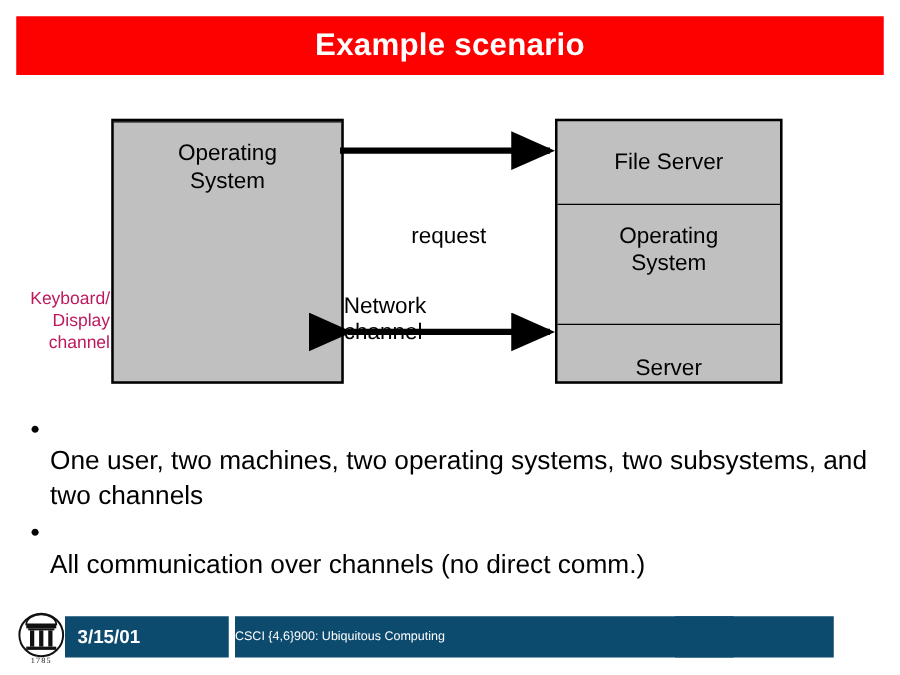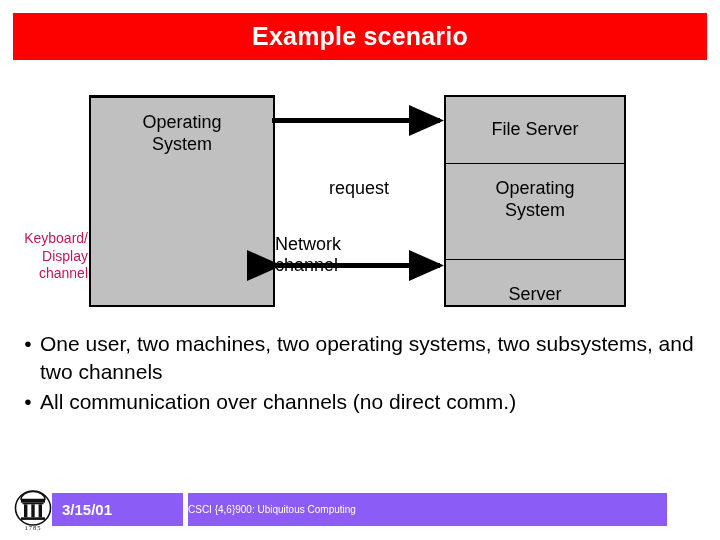--- a/index.html
+++ b/index.html
@@ -131,42 +131,42 @@
     align-items: flex-start;
     margin-bottom: 2px;
   }
   .bullet-dot {
     width: 24px;
     flex: 0 0 24px;
     text-align: center;
     font-size: 21px;
     line-height: 1.33;
   }
-  .bullet-text { flex: 1 1 auto; }
+  .bullet-text { flex: 1 1 auto; margin-top: 25px; }
 
   
   #footer {
     position: absolute;
     left: 0;
     top: 489px;
     width: 720px;
     height: 44px;
   }
   #uga-logo {
     position: absolute;
     left: 10px;
     top: 0px;
     width: 46px;
     height: 44px;
   }
   .footer-block {
     position: absolute;
     top: 4px;
     height: 33px;
-    background: #8b5cf6;
+    background: #0c4a6e;
     display: flex;
     align-items: center;
     color: #ffffff;
   }
   #footer-date {
     left: 52px;
     width: 131px;
     justify-content: flex-start;
     padding-left: 10px;
     box-sizing: border-box;

